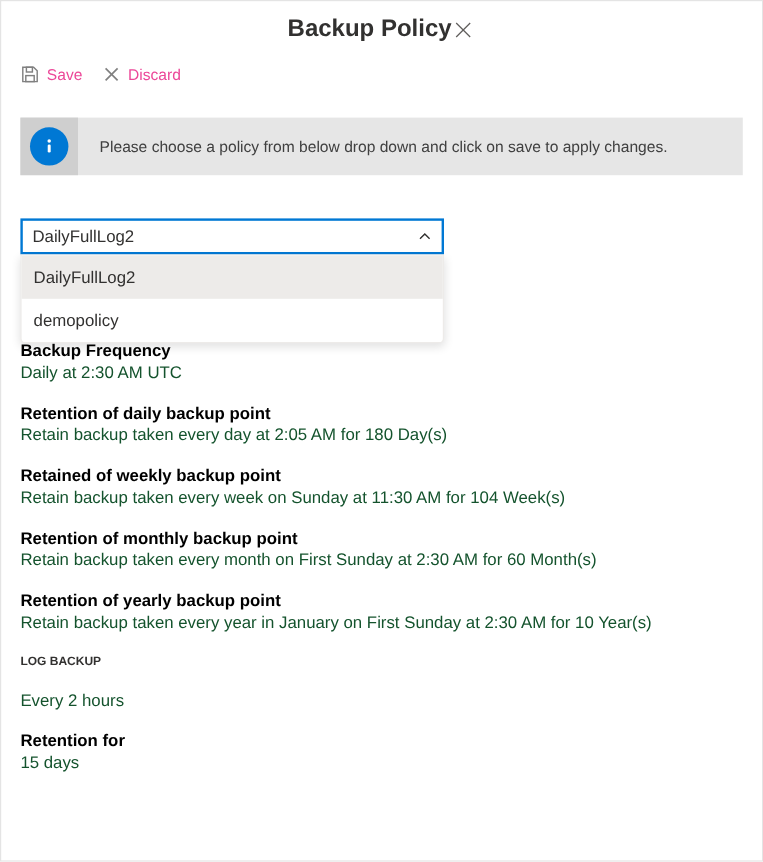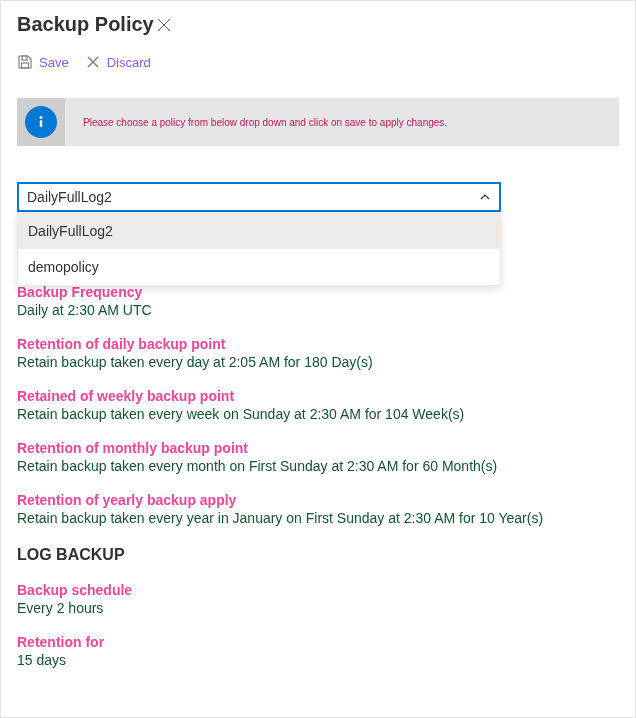--- a/index.html
+++ b/index.html
@@ -8,21 +8,21 @@
     width: 636px;
     height: 718px;
     background: #fff;
     color: #323130;
     border: 1px solid #e4e4e4;
     position: relative;
     overflow: hidden;
   }
   .header {
     display: flex;
-    justify-content: flex-start;
+    justify-content: center;
     align-items: center;
     padding: 12px 16px 8px 16px;
   }
   .header h1 {
     font-size: 20px;
     font-weight: 600;
     color: #323130;
   }
   .close-x {
     width: 20px;
@@ -36,21 +36,21 @@
     padding: 10px 16px 14px 16px;
     align-items: center;
   }
   .toolbar-btn {
     display: flex;
     align-items: center;
     gap: 6px;
     background: none;
     border: none;
     cursor: pointer;
-    color: #8b5cf6;
+    color: #ec4899;
     font-size: 13px;
     font-family: inherit;
   }
   .toolbar-btn svg { width: 16px; height: 16px; }
   .content {
     padding: 0 16px;
   }
   .info-bar {
     display: flex;
     align-items: center;
@@ -70,27 +70,27 @@
     width: 32px;
     height: 32px;
     border-radius: 50%;
     background: #0078d4;
     display: flex;
     align-items: center;
     justify-content: center;
   }
   .info-text {
     padding: 0 18px;
-    font-size: 10px;
-    color: #be185d;
+    font-size: 13px;
+    color: #404040;
   }
   .dropdown-wrap {
     position: relative;
     margin-top: 36px;
-    width: 484px;
+    width: 353px;
   }
   .dropdown-field {
     width: 100%;
     height: 30px;
     border: 2px solid #0078d4;
     display: flex;
     align-items: center;
     justify-content: space-between;
     padding: 0 8px;
     cursor: pointer;
@@ -117,30 +117,30 @@
     color: #323130;
   }
   .dropdown-item.active { background: #edebe9; }
   .details {
     margin-top: 72px;
   }
   .section-heading {
     font-weight: 700;
     font-size: 14px;
     margin-bottom: 2px;
-    color: #ec4899;
+    color: #000000;
   }
   .section-value {
     font-size: 14px;
     color: #14532d;
     margin-bottom: 18px;
   }
   .log-heading {
     font-weight: 700;
-    font-size: 16px;
+    font-size: 10px;
     margin-bottom: 18px;
     margin-top: 20px;
   }
   svg { display: block; }
 </style>
 </head>
 <body>
 
 <div class="header">
   <h1>Backup Policy</h1>
@@ -198,30 +198,29 @@
   </div>
 
   <div class="details">
     <div class="section-heading">Backup Frequency</div>
     <div class="section-value">Daily at 2:30 AM UTC</div>
 
     <div class="section-heading">Retention of daily backup point</div>
     <div class="section-value">Retain backup taken every day at 2:05 AM for 180 Day(s)</div>
 
     <div class="section-heading">Retained of weekly backup point</div>
-    <div class="section-value">Retain backup taken every week on Sunday at 2:30 AM for 104 Week(s)</div>
+    <div class="section-value">Retain backup taken every week on Sunday at 11:30 AM for 104 Week(s)</div>
 
     <div class="section-heading">Retention of monthly backup point</div>
     <div class="section-value">Retain backup taken every month on First Sunday at 2:30 AM for 60 Month(s)</div>
 
-    <div class="section-heading">Retention of yearly backup apply</div>
+    <div class="section-heading">Retention of yearly backup point</div>
     <div class="section-value">Retain backup taken every year in January on First Sunday at 2:30 AM for 10 Year(s)</div>
 
     <div class="log-heading">LOG BACKUP</div>
 
-    <div class="section-heading">Backup schedule</div>
     <div class="section-value">Every 2 hours</div>
 
     <div class="section-heading">Retention for</div>
     <div class="section-value">15 days</div>
   </div>
 
 </div>
 
 </body></html>

